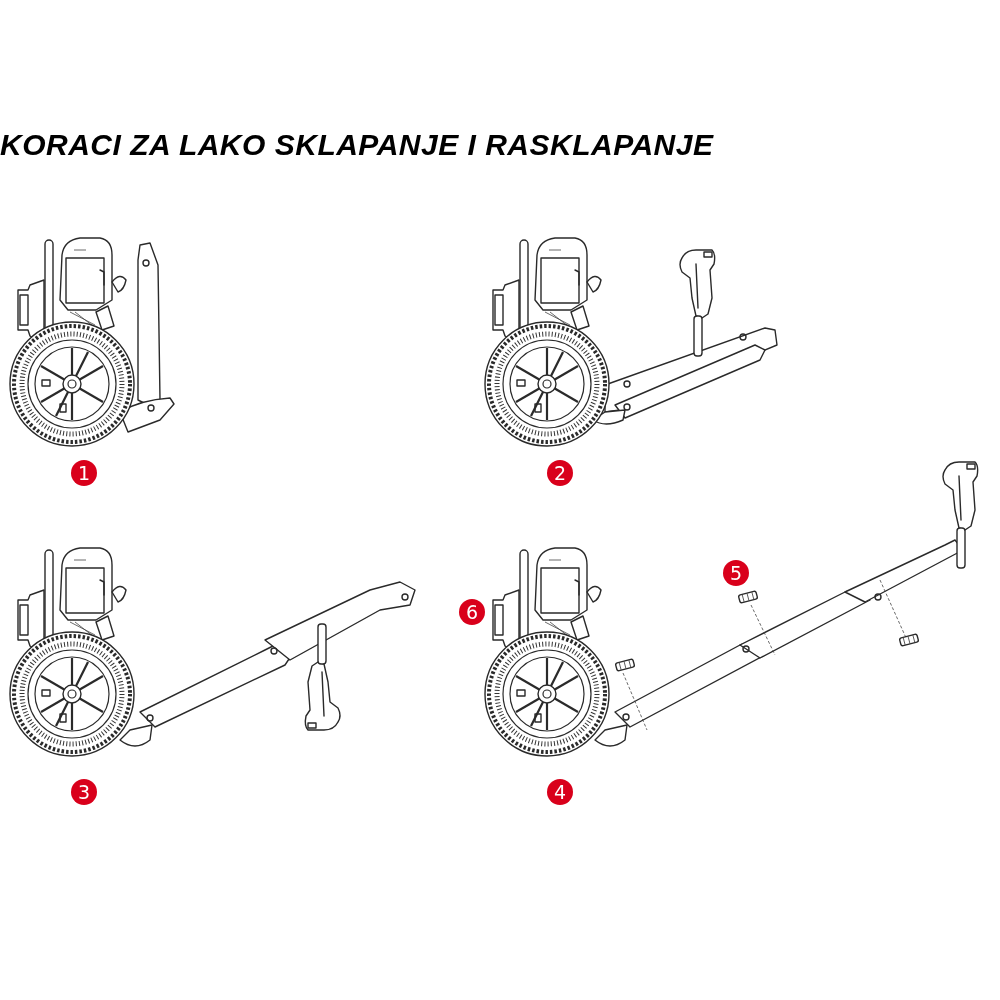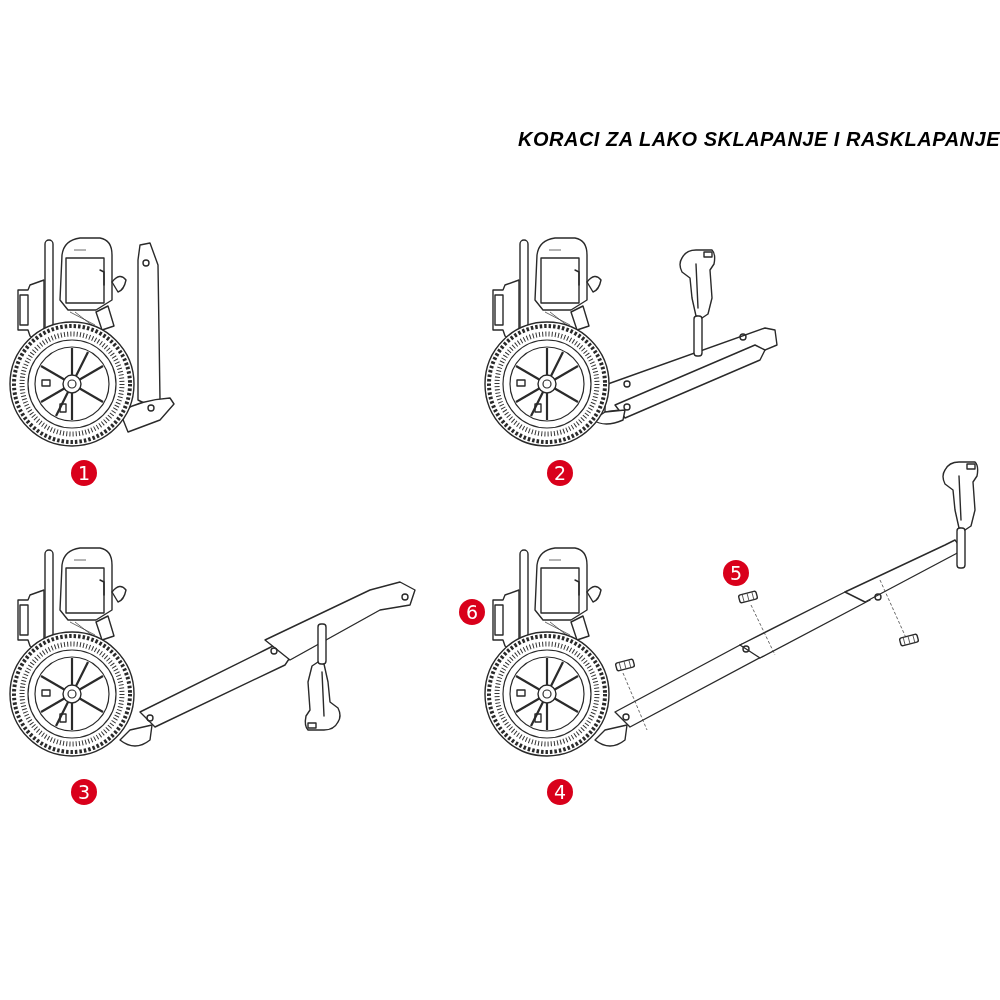--- a/index.html
+++ b/index.html
@@ -1,17 +1,17 @@
 <!DOCTYPE html>
 <html><head>
 <meta charset="utf-8">
 <style>
   html,body{margin:0;padding:0;background:#fff;}
   body{width:1000px;height:1000px;position:relative;overflow:hidden;font-family:"Liberation Sans",sans-serif;}
-  .title{position:absolute;left:0;top:128px;width:1000px;text-align:right;font-size:20px;font-weight:bold;font-style:italic;letter-spacing:0.5px;color:#000;}
+  .title{position:absolute;left:0;top:128px;width:1000px;text-align:left;font-size:30px;font-weight:bold;font-style:italic;letter-spacing:0.5px;color:#000;}
   .badge{position:absolute;width:26px;height:26px;border-radius:50%;background:#d9001b;color:#fff;font-size:19px;line-height:26px;text-align:center;font-family:"DejaVu Sans",sans-serif;}
   svg.art{position:absolute;left:0;top:0;}
   .ln{fill:none;stroke:#2a2a2a;stroke-width:1.4;stroke-linejoin:round;stroke-linecap:round;}
   .thin{fill:none;stroke:#444;stroke-width:0.8;}
   .fillw{fill:#fff;stroke:#2a2a2a;stroke-width:1.4;stroke-linejoin:round;}
 </style>
 </head>
 <body>
 
 <div class="title">KORACI ZA LAKO SKLAPANJE I RASKLAPANJE</div>

